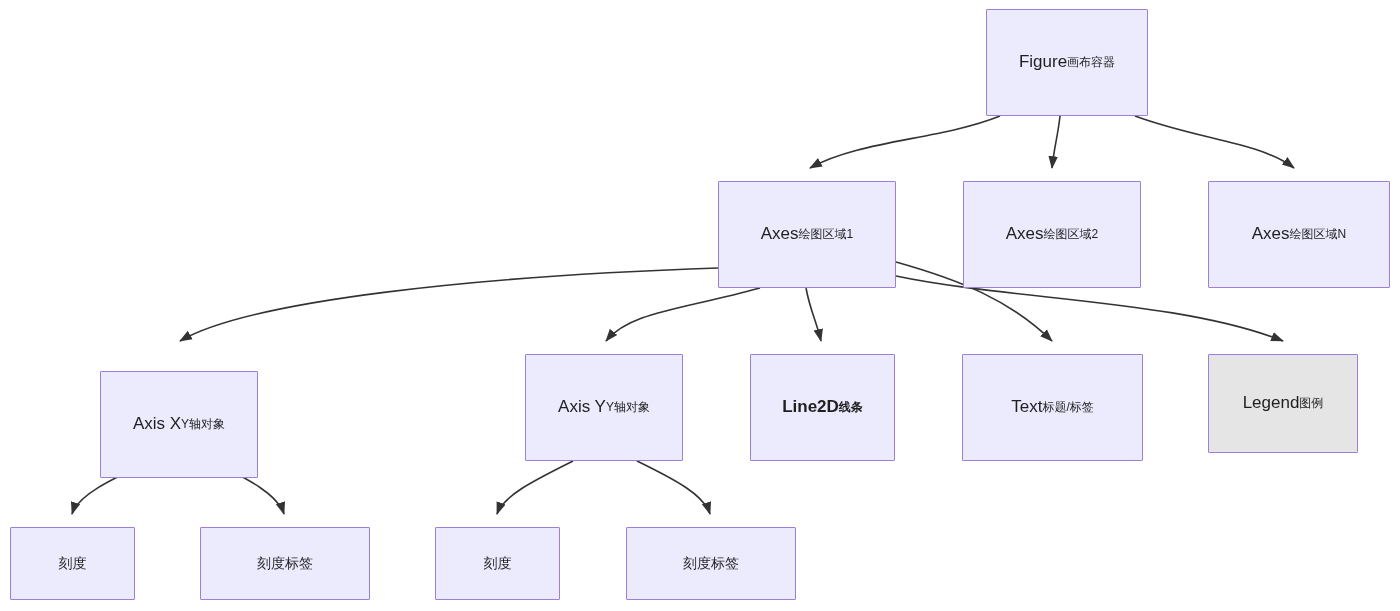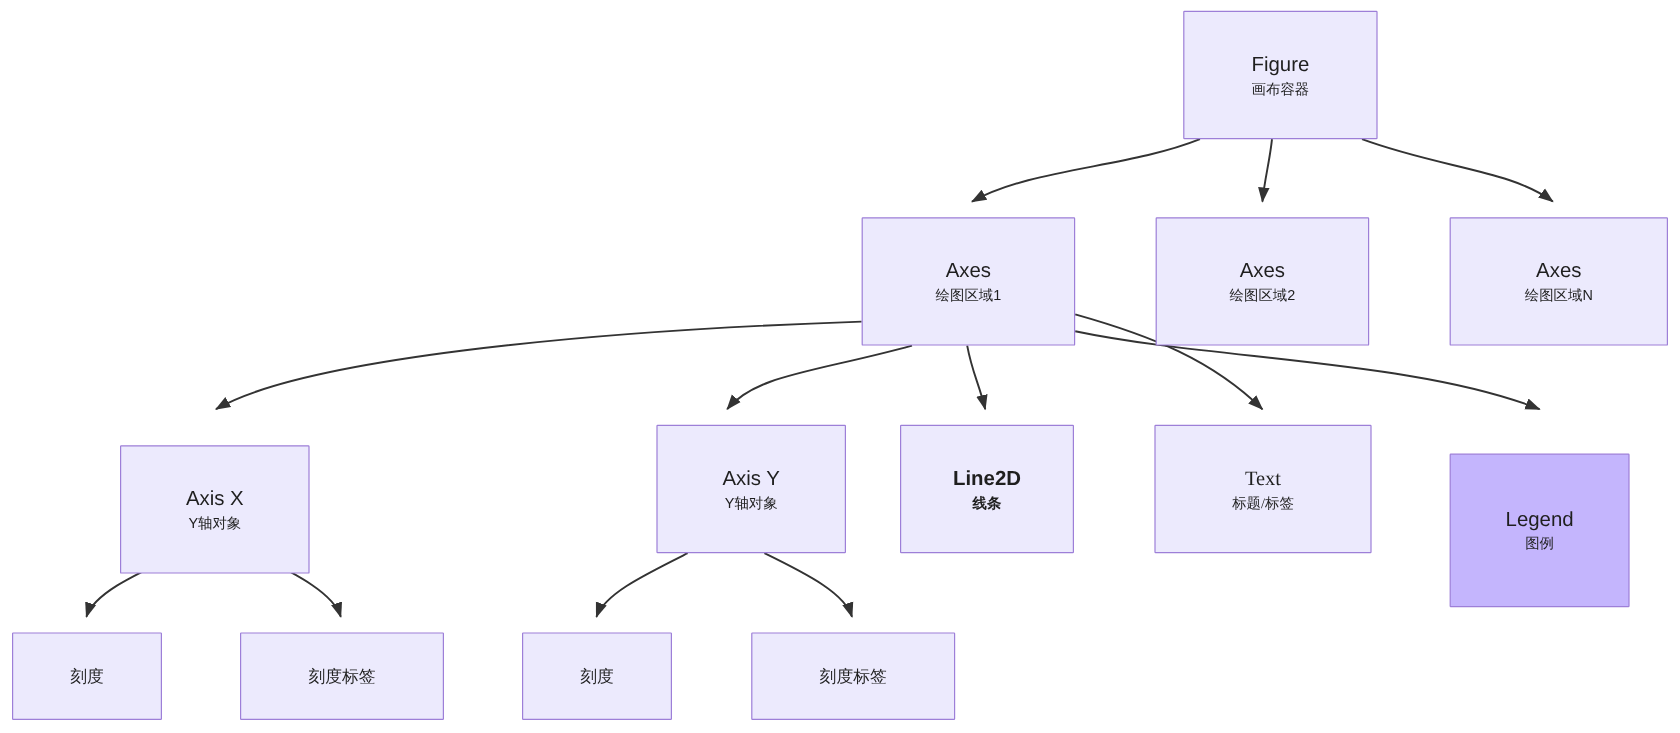--- a/index.html
+++ b/index.html
@@ -27,21 +27,21 @@
     stroke: #333333;
     stroke-width: 1.6;
   }
   .node {
     position: absolute;
     box-sizing: border-box;
     background: #ECEAFD;
     border: 1.6px solid #9D7FD8;
     border-radius: 1px;
     display: flex;
-    flex-direction: column;
+    flex-direction: row;
     align-items: center;
     justify-content: center;
     color: #1f1f1f;
     z-index: 2;
   }
   .node .line-en {
     font-size: 17px;
     line-height: 1.35;
     white-space: nowrap;
   }
@@ -93,33 +93,33 @@
         <div class="line-zh">绘图区域2</div>
       </div>
       <div class="node" style="left: 1208px; top: 181px; width: 182px; height: 107px; background: rgb(236, 234, 253); border-color: rgb(157, 127, 216); color: rgb(31, 31, 31);">
         <div class="line-en">Axes</div>
         <div class="line-zh">绘图区域N</div>
       </div>
       <div class="node" style="left: 100px; top: 354px; width: 158px; height: 107px; background: rgb(236, 234, 253); border-color: rgb(157, 127, 216); color: rgb(31, 31, 31); margin-top: 17px;">
         <div class="line-en">Axis X</div>
         <div class="line-zh">Y轴对象</div>
       </div>
-      <div class="node" style="left: 525px; top: 354px; width: 158px; height: 107px; background: rgb(236, 234, 253); border-color: rgb(157, 127, 216); color: rgb(31, 31, 31); margin-left: 22px;">
+      <div class="node" style="left: 525px; top: 354px; width: 158px; height: 107px; background: rgb(236, 234, 253); border-color: rgb(157, 127, 216); color: rgb(31, 31, 31);">
         <div class="line-en">Axis Y</div>
         <div class="line-zh">Y轴对象</div>
       </div>
       <div class="node" style="left: 750px; top: 354px; width: 145px; height: 107px; background: rgb(236, 234, 253); border-color: rgb(157, 127, 216); color: rgb(31, 31, 31); font-weight: bold;">
         <div class="line-en">Line2D</div>
         <div class="line-zh">线条</div>
       </div>
-      <div class="node" style="left: 962px; top: 354px; width: 181px; height: 107px; background: rgb(236, 234, 253); border-color: rgb(157, 127, 216); color: rgb(31, 31, 31); font-family: Liberation Serif, serif;">
+      <div class="node" style="left: 962px; top: 354px; width: 181px; height: 107px; background: rgb(236, 234, 253); border-color: rgb(157, 127, 216); color: rgb(31, 31, 31);">
         <div class="line-en">Text</div>
         <div class="line-zh">标题/标签</div>
       </div>
-      <div class="node" style="left: 1208px; top: 354px; width: 150px; height: 128px; background: #c4b5fd; border-color: rgb(157, 127, 216); color: rgb(31, 31, 31); margin-top: 24px;">
+      <div class="node" style="left: 1208px; top: 354px; width: 150px; height: 99px; background: #e5e5e5; border-color: rgb(157, 127, 216); color: rgb(31, 31, 31);">
         <div class="line-en">Legend</div>
         <div class="line-zh">图例</div>
       </div>
       <div class="node single" style="left: 10px; top: 527px; width: 125px; height: 73px; background: rgb(236, 234, 253); border-color: rgb(157, 127, 216); color: rgb(31, 31, 31);">
         <div class="line-zh">刻度</div>
       </div>
       <div class="node single" style="left: 200px; top: 527px; width: 170px; height: 73px; background: rgb(236, 234, 253); border-color: rgb(157, 127, 216); color: rgb(31, 31, 31);">
         <div class="line-zh">刻度标签</div>
       </div>
       <div class="node single" style="left: 435px; top: 527px; width: 125px; height: 73px; background: rgb(236, 234, 253); border-color: rgb(157, 127, 216); color: rgb(31, 31, 31);">

